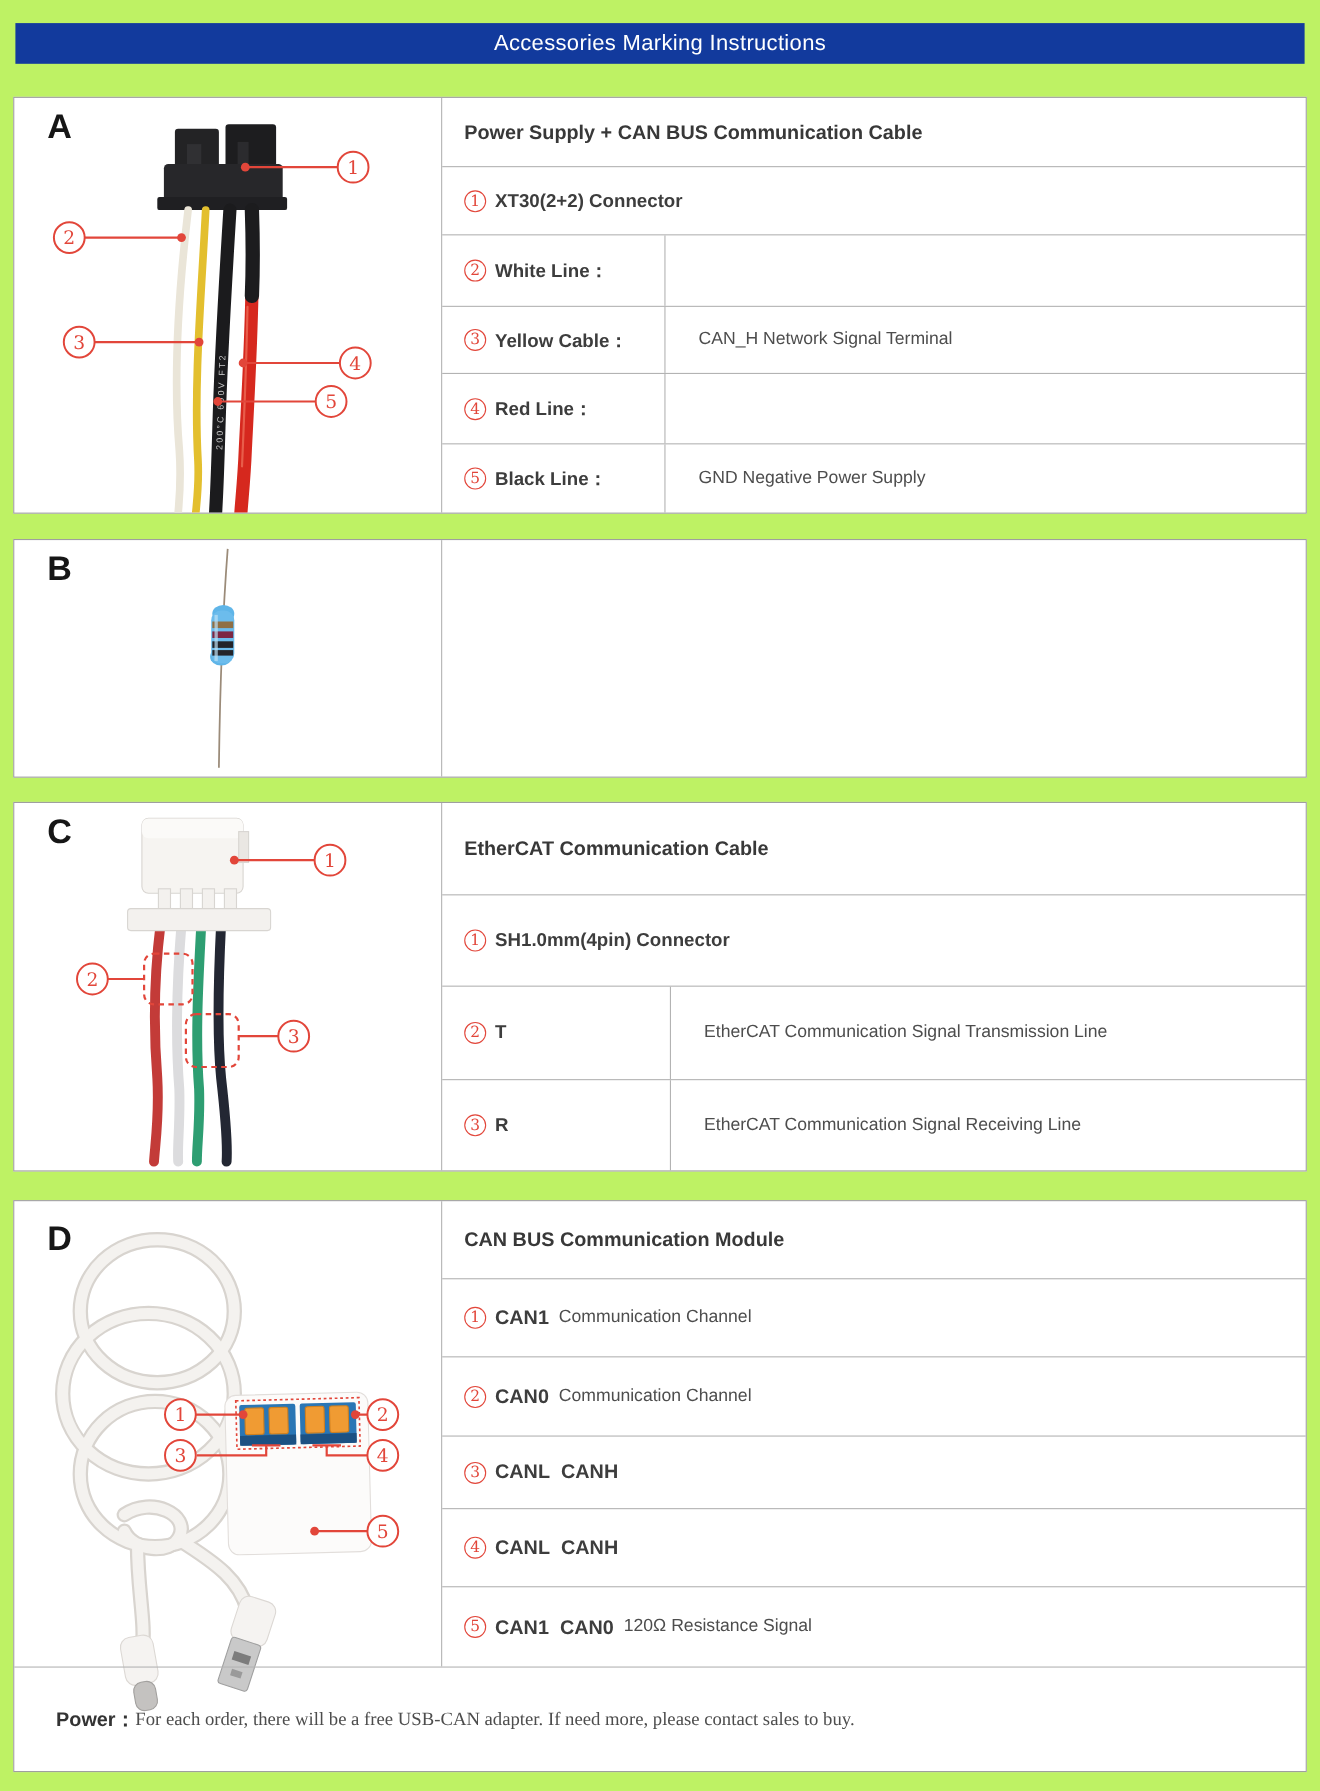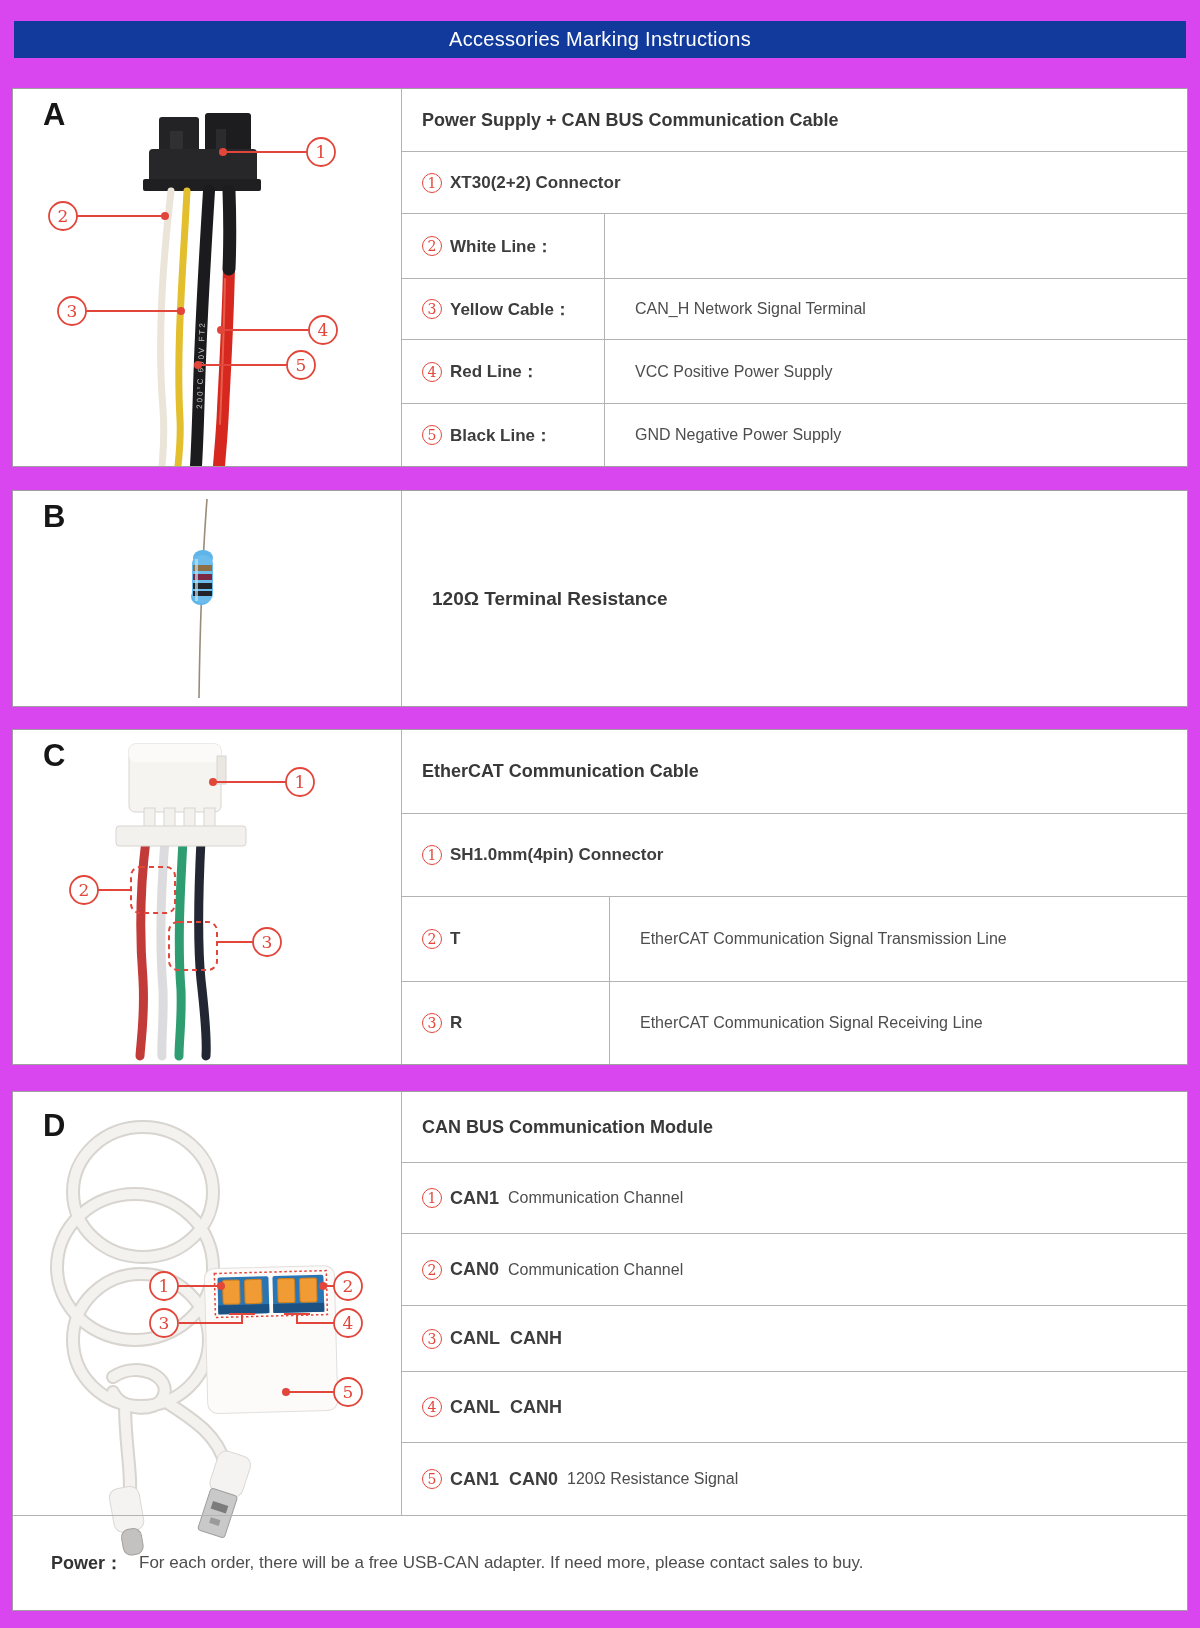--- a/index.html
+++ b/index.html
@@ -6,21 +6,21 @@
     --red:#e2463a;
     --blue:#123a9d;
     --border-outer:#9f9f9f;
     --border-inner:#b3b3b3;
     --txt-bold:#3d3d3d;
     --txt-reg:#4d4d4d;
   }
   *{box-sizing:border-box;margin:0;padding:0;}
   html,body{width:1200px;height:1628px;background:#ffffff;
     font-family:"Liberation Sans","DejaVu Sans",sans-serif;}
-  .page{position:relative;width:1200px;height:1628px;overflow:hidden;background:#d946ef;}
+  .page{position:relative;width:1200px;height:1628px;overflow:hidden;background:#bef264;}
 
   .banner{position:absolute;left:14px;top:21px;width:1172px;height:37px;
     background:var(--blue);display:flex;align-items:center;justify-content:center;}
   .banner-title{color:#fff;font-size:20px;letter-spacing:.3px;}
 
   .panel{position:absolute;left:12px;width:1176px;border:1px solid var(--border-outer);background:#fff;}
   #panel-a{top:88px;height:379px;}
   #panel-b{top:490px;height:217px;}
   #panel-c{top:729px;height:336px;}
   #panel-d{top:1091px;height:520px;}
@@ -51,21 +51,21 @@
     border:1.5px solid var(--red);border-radius:50%;color:var(--red);
     font-size:14px;line-height:1;align-items:center;justify-content:center;
     font-family:"DejaVu Serif","Liberation Serif",serif;}
 
   .bdiv{position:absolute;left:388px;top:0;bottom:0;width:1px;background:var(--border-inner);}
   .b-title-wrap{position:absolute;left:389px;top:0;right:0;bottom:0;display:flex;align-items:center;padding-left:30px;}
 
   .notes{position:absolute;left:0;right:0;bottom:0;height:95px;border-top:1px solid var(--border-inner);
     display:flex;align-items:center;padding-left:38px;}
   .notes-label{font-size:18px;font-weight:700;color:#333;}
-  .notes-text{font-size:17px;color:var(--txt-reg);margin-left:16px;}
+  .notes-text{font-size:17px;color:var(--txt-reg);font-family:Liberation Serif, serif;}
 
   
   .ann-line{stroke:var(--red);stroke-width:2;fill:none;}
   .ann-dot{fill:var(--red);}
   .ann-circle{fill:#fff;stroke:var(--red);stroke-width:1.8;}
   .ann-num{fill:var(--red);font-size:17px;font-family:"DejaVu Serif","Liberation Serif",serif;
     text-anchor:middle;}
   .dashed-box{fill:none;stroke:var(--red);stroke-width:2;stroke-dasharray:5 4;}
 </style>
 </head>
@@ -154,23 +154,20 @@
         </div>
         <div class="cell valcell">
           <span class="val">CAN_H Network Signal Terminal</span>
         </div>
       </div>
       <div class="row" style="height:64px;">
         <div class="cell lblcell">
           <span class="cnum">4</span>
           <span class="lbl">Red Line：</span>
         </div>
-        <div class="cell valcell">
-          <span class="val">VCC Positive Power Supply</span>
-        </div>
       </div>
       <div class="row grow">
         <div class="cell lblcell">
           <span class="cnum">5</span>
           <span class="lbl">Black Line：</span>
         </div>
         <div class="cell valcell">
           <span class="val">GND Negative Power Supply</span>
         </div>
       </div>
@@ -188,23 +185,20 @@
         <rect x="179" y="64" width="21" height="48" rx="9" fill="#6cbcec"></rect>
         <rect x="180" y="74" width="19" height="6" fill="#8f6f45"></rect>
         <rect x="180" y="83" width="19" height="6" fill="#7c2743"></rect>
         <rect x="180" y="92" width="19" height="6" fill="#23242a"></rect>
         <rect x="180" y="100" width="19" height="5" fill="#23242a"></rect>
         <rect x="182" y="68" width="3" height="42" fill="#bfe3f7" opacity="0.7"></rect>
       </g>
     </svg>
 
     <div class="bdiv"></div>
-    <div class="b-title-wrap">
-      <span class="ttl" style="font-size:19px;">120Ω Terminal Resistance</span>
-    </div>
   </div>
 
   <div class="panel" id="panel-c">
     <div class="letter">C</div>
 
     <svg class="illus" width="388" height="334" viewBox="0 0 388 334">
 
       <g fill="none" stroke-linecap="round">
         <path d="M133,110 C128,150 126,200 130,250 C132,285 128,310 127,326" stroke="#c33b38" stroke-width="9"></path>
         <path d="M152,110 C148,160 146,210 150,260 C151,290 148,312 149,326" stroke="#dcdcde" stroke-width="9"></path>

